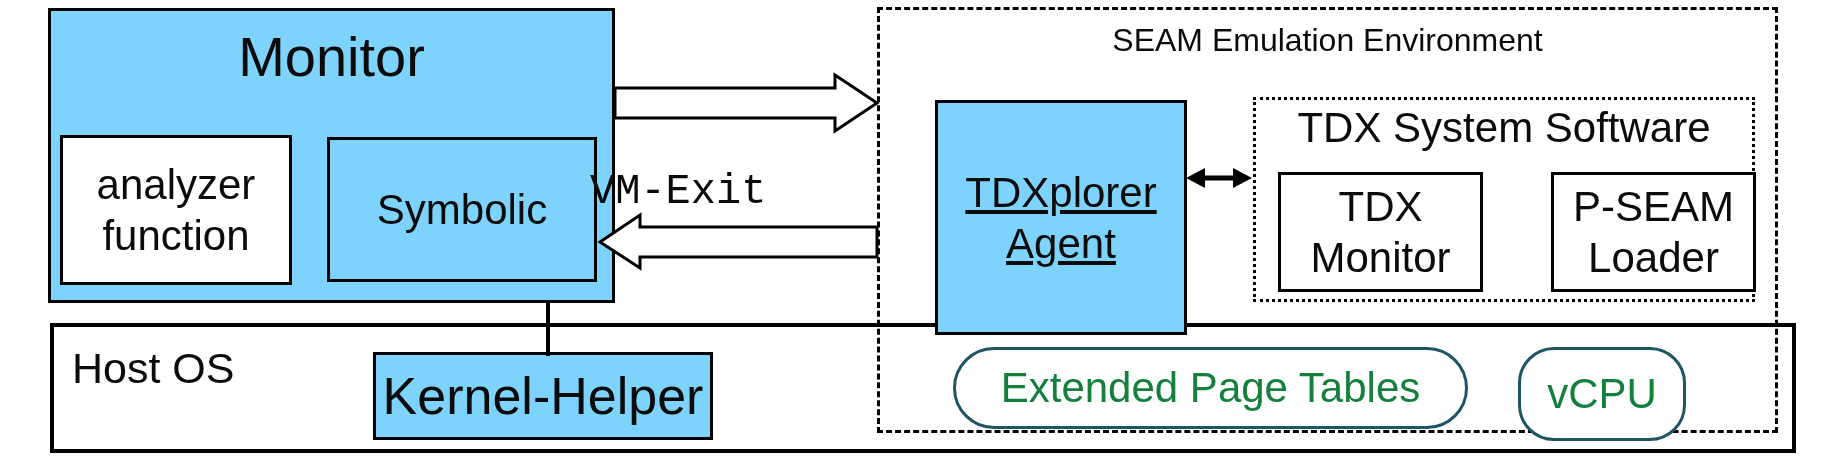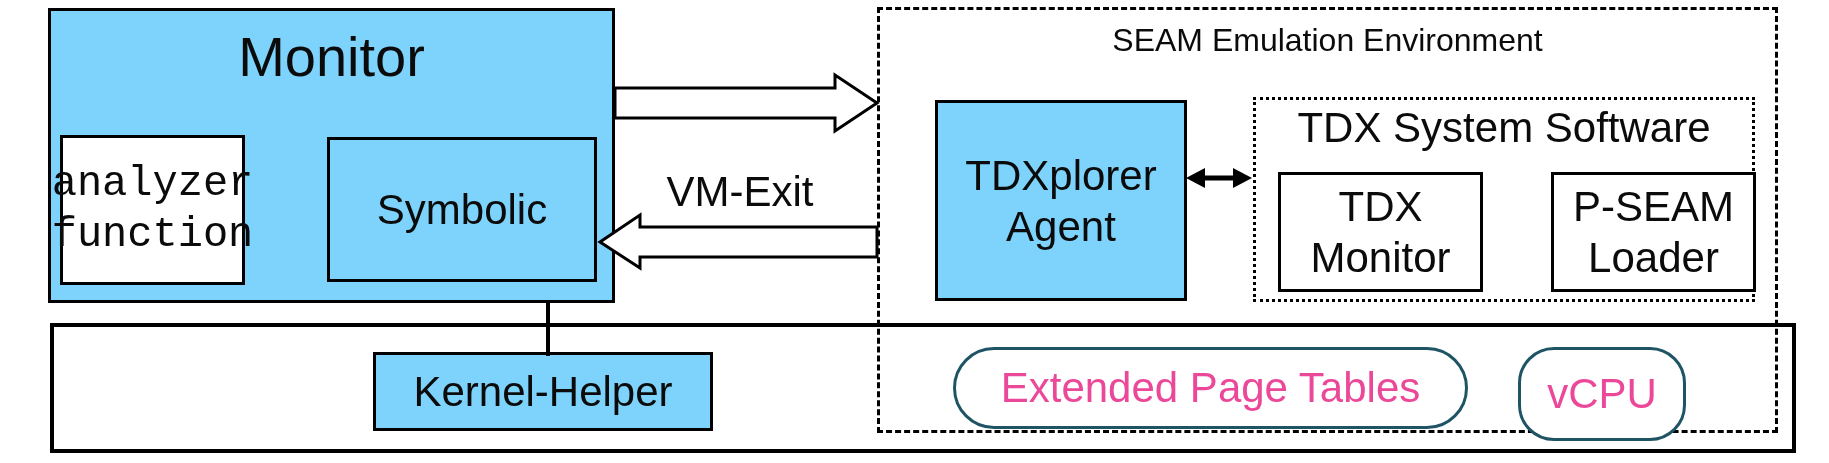--- a/index.html
+++ b/index.html
@@ -17,57 +17,58 @@
   .white{background:#ffffff;}
   .center-lines{
     display:flex;flex-direction:column;align-items:center;justify-content:center;
     text-align:center;font-size:42px;line-height:51px;
   }
   .lbl{font-size:42px;white-space:nowrap;}
 
   
   #monitor{left:48px;top:8px;width:567px;height:295px;z-index:2;}
   #monitor-title{left:48px;top:24px;width:567px;text-align:center;font-size:56px;z-index:3;}
-  #analyzer{left:60px;top:135px;width:185px;height:150px;z-index:3;font-family:Liberation Mono, monospace;}
+  #analyzer{left:60px;top:135px;width:232px;height:150px;z-index:3;}
   #symbolic{left:327px;top:137px;width:270px;height:145px;z-index:3;}
 
   
   #vm-enter-label{left:597px;top:38px;width:300px;text-align:center;z-index:3;}
-  #vm-exit-label{left:590px;top:168px;width:300px;text-align:center;z-index:3;}
+  #vm-exit-label{left:590px;top:168px;width:300px;z-index:3;font-family:Liberation Mono, monospace;}
 
   
   #seam{left:877px;top:7px;width:901px;height:426px;border:3px dashed #000;z-index:2;background:transparent;}
   #seam-title{left:877px;top:22px;width:901px;text-align:center;font-size:32px;z-index:3;}
-  #agent{left:935px;top:100px;width:252px;height:201px;z-index:3;}
+  #agent{left:935px;top:100px;width:252px;height:235px;z-index:3;text-decoration:underline;}
   #tdx-sys{left:1253px;top:97px;width:502px;height:205px;border:3px dotted #000;z-index:3;}
   #tdx-sys-title{left:1253px;top:104px;width:502px;text-align:center;font-size:42px;z-index:4;}
   #tdx-module{left:1278px;top:172px;width:205px;height:120px;z-index:4;}
   #pseam{left:1523px;top:172px;width:205px;height:120px;z-index:4;margin-left:28px;}
 
   
   #host{left:50px;top:323px;width:1746px;height:130px;border:4px solid #000;background:#fff;z-index:1;}
   #host-title{left:72px;top:344px;z-index:3;font-size:43px;}
-  #kernel{left:373px;top:352px;width:340px;height:79px;z-index:3;display:flex;align-items:center;justify-content:center;font-size:42px;}
+  #kernel{left:373px;top:352px;width:340px;height:88px;z-index:3;display:flex;align-items:center;justify-content:center;font-size:52px;}
   .stadium{
     border:3px solid #1f5464;background:#ffffff;z-index:3;
     display:flex;align-items:center;justify-content:center;
-    font-size:42px;color:#ec4899;
+    font-size:42px;color:#15803d;
   }
   #ept{left:953px;top:347px;width:515px;height:82px;border-radius:42px;}
   #vcpu{left:1518px;top:347px;width:168px;height:94px;border-radius:36px;}
 
   
   #connectors{left:0;top:0;width:1829px;height:463px;z-index:5;pointer-events:none;}
 </style>
 </head>
 <body>
 
 <div id="canvas">
 
   <div id="host" class="abs"></div>
+  <div id="host-title" class="abs lbl">Host OS</div>
 
   <div id="monitor" class="abs box gray"></div>
   <div id="monitor-title" class="abs lbl">Monitor</div>
 
   <div id="analyzer" class="abs box white center-lines">
     <span>analyzer</span>
     <span>function</span>
   </div>
 
   <div id="symbolic" class="abs box gray center-lines">

